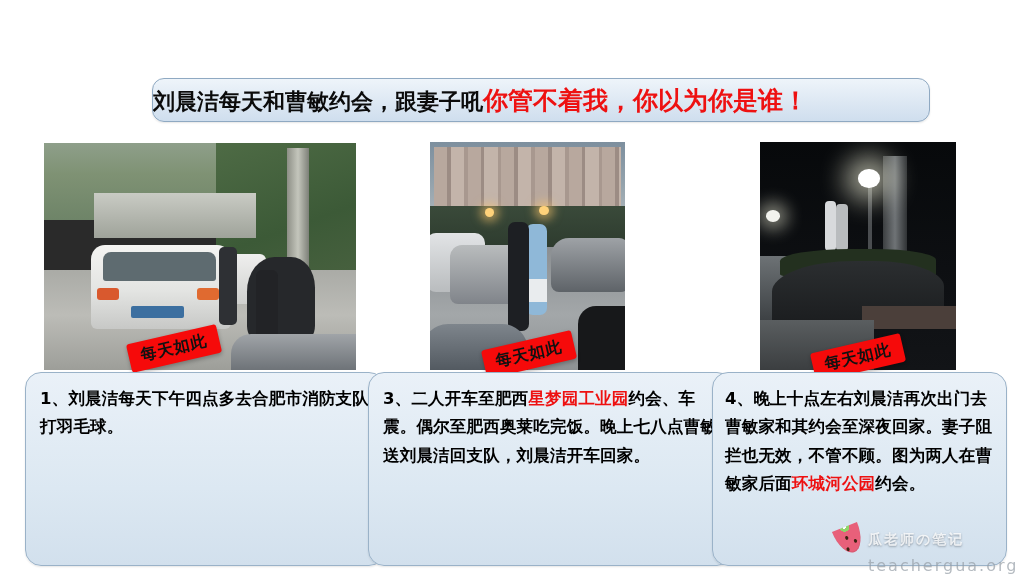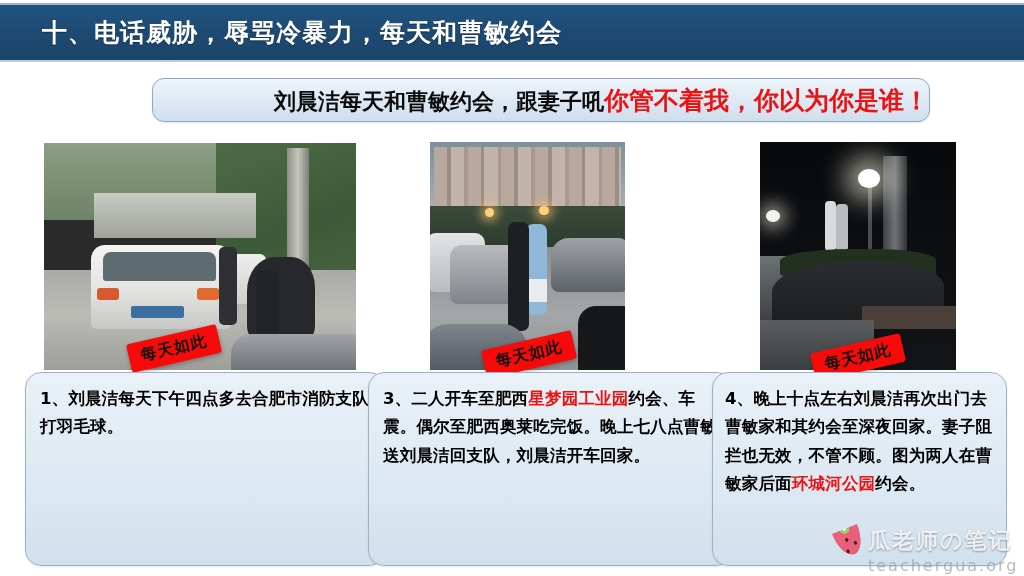--- a/index.html
+++ b/index.html
@@ -40,21 +40,21 @@
   
   .subtitle-banner {
     position: absolute;
     left: 152px; top: 78px;
     width: 778px; height: 44px;
     background: linear-gradient(180deg,#eef4fa 0%,#dde8f3 55%,#cfdeee 100%);
     border: 1.5px solid #8fa9c2;
     border-radius: 12px;
     display: flex;
     align-items: center;
-    justify-content: flex-end;
+    justify-content: flex-start;
     box-shadow: 0 1px 2px rgba(0,0,0,.10);
     overflow: hidden;
   }
   .subtitle-text {
     font-size: 22px;
     font-weight: bold;
     white-space: nowrap;
     line-height: 1;
   }
   .subtitle-text .seg-black { color: #0b0b0b; }
@@ -186,44 +186,41 @@
   .wm-melon::after {
     content: "";
     position: absolute;
     left: 36%; top: 34%;
     width: 3px; height: 4px;
     background: #3c2312;
     border-radius: 50%;
     box-shadow: 7px 6px 0 #3c2312, -3px 11px 0 #3c2312;
   }
   .wm-text {
-    font-size: 22px;
+    font-size: 14px;
     font-weight: bold;
     color: rgba(255,255,255,.80);
     text-shadow: 0 1px 2px rgba(80,90,100,.55);
     letter-spacing: 2px;
     white-space: nowrap;
   }
   .wm-url {
     position: absolute;
     left: 868px; top: 556px;
     font-size: 16px;
     color: rgba(150,158,166,.70);
     letter-spacing: 2px;
     white-space: nowrap;
   }
 </style>
 </head>
 <body>
 
 <div class="slide">
 
-  <div class="header-band">
-    <div class="header-title">十、电话威胁，辱骂冷暴力，每天和曹敏约会</div>
-  </div>
 
   <div class="subtitle-banner">
     <div class="subtitle-text">
       <span class="seg-black">刘晨洁每天和曹敏约会，跟妻子吼</span><span class="seg-red">你管不着我，你以为你是谁！</span>
     </div>
   </div>
 
   <div class="photo" id="photo-1">
     <div class="ph-canvas">
       <div class="ph-el p1-sky"></div>

